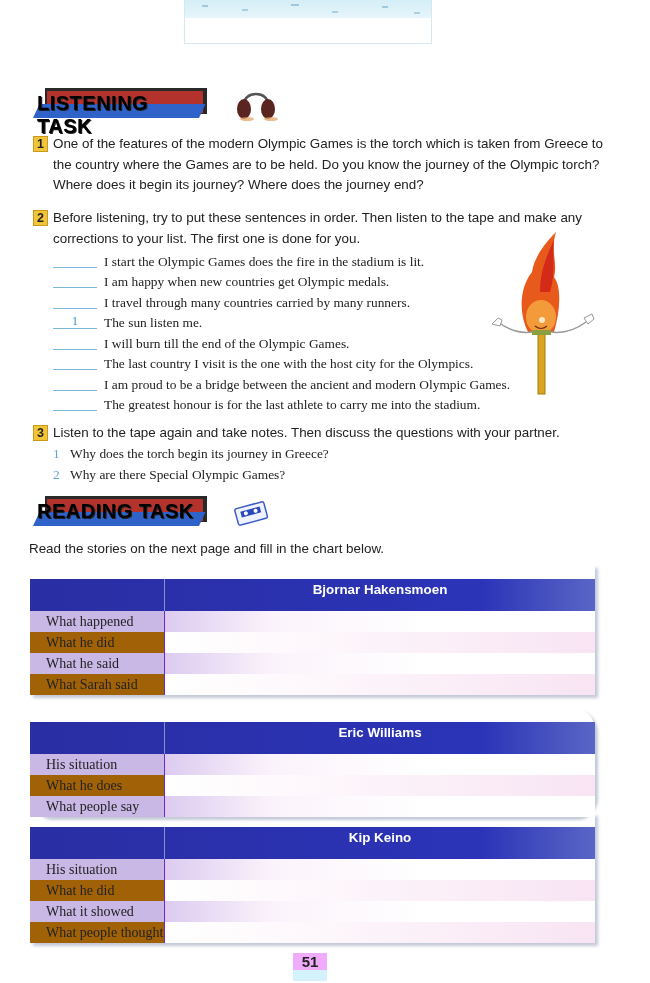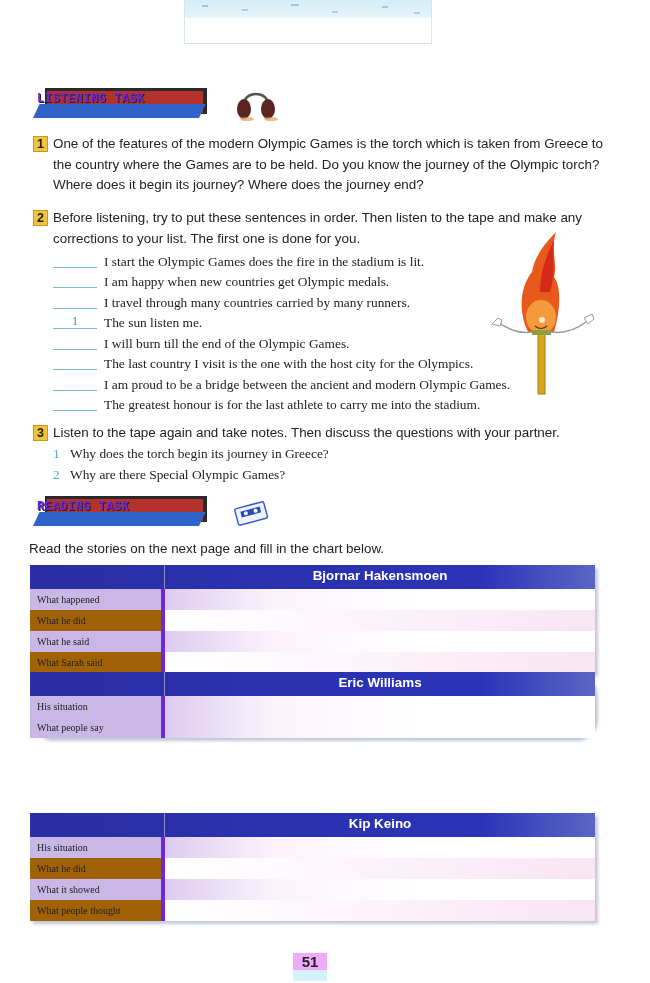--- a/index.html
+++ b/index.html
@@ -24,22 +24,22 @@
   .header-banner .unit-title {
     text-align: center; font-style: italic; font-size: 12px; color: #555;
     margin-top: 4px; letter-spacing: 0.2px;
   }
 
   .task-banner { position: absolute; left: 33px; width: 170px; height: 36px; }
   .task-banner .dark { position: absolute; left: 12px; top: 2px; width: 162px; height: 26px; background: #2a2a2a; }
   .task-banner .red { position: absolute; left: 14px; top: 5px; width: 156px; height: 22px; background: #b3322c; }
   .task-banner .blue { position: absolute; left: 0; top: 18px; width: 166px; height: 14px; background: #2f63c9; transform: skewX(-25deg); transform-origin: bottom left; }
   .task-banner .label {
-    position: absolute; left: 4px; top: 6px; font-family: Liberation Mono, monospace;
-    font-weight: bold; font-size: 12px; color: #6d28d9; letter-spacing: 0.5px;
+    position: absolute; left: 4px; top: 6px; font-family: Liberation Sans, sans-serif;
+    font-weight: bold; font-size: 20px; color: #000000; letter-spacing: 0.5px;
     text-shadow: 1px 1px 0 #222;
   }
 
   .icon-headphones { position: absolute; left: 232px; top: 84px; width: 48px; height: 40px; }
   .icon-cassette { position: absolute; left: 233px; top: 500px; width: 36px; height: 26px; }
 
   .q-block { position: absolute; left: 33px; width: 580px; font-size: 13.4px; line-height: 20.5px; color: #222; }
   .q-num {
     position: absolute; left: 0; top: 2px; width: 15px; height: 16px;
     background: #f2c43a; border: 1px solid #c99a1a; font-weight: bold; font-size: 12.5px;
@@ -57,27 +57,27 @@
 
   .torch { position: absolute; left: 488px; top: 232px; width: 110px; height: 170px; }
 
   .discuss-list { position: absolute; left: 53px; top: 444px; font-family: "Liberation Serif", serif; font-size: 13.4px; }
   .discuss-item { height: 20.5px; line-height: 20.5px; display: flex; }
   .discuss-num { width: 17px; color: #5ba5d0; }
 
   .reading-intro { position: absolute; left: 29px; top: 541px; font-size: 13.4px; color: #222; }
 
   .chart-table { position: absolute; left: 30px; width: 565px; box-shadow: 3px 3px 3px #c3c9d8; }
-  .chart-table .head { display: flex; height: 24px; background: linear-gradient(90deg, #2a2ea3, #2b34b8 80%, #5a66c5); }
+  .chart-table .head { display: flex; height: 32px; background: linear-gradient(90deg, #2a2ea3, #2b34b8 80%, #5a66c5); margin-top: 14px; }
   .chart-table .head .left { width: 135px; border-right: 1px solid #8a8ec8; }
   .chart-table .head .title { flex: 1; text-align: center; color: #fff; font-weight: bold; font-size: 13.4px; line-height: 21px; }
   .chart-row { display: flex; height: 21px; }
   .chart-row .label {
-    width: 135px; border-right: 4px solid #6d28d9; font-family: "Liberation Serif", serif; font-size: 10px;
-    line-height: 21px; padding-left: 7px; color: #222;
+    width: 135px; border-right: 1px solid #6d28d9; font-family: "Liberation Serif", serif; font-size: 14px;
+    line-height: 21px; padding-left: 16px; color: #222;
   }
   .chart-row .cell { flex: 1; }
   .chart-row.odd .label { background: #c9b7e6; }
   .chart-row.odd .cell { background: linear-gradient(90deg, #dccbf0, #fbf3fb 25%, #ffffff 60%); }
   .chart-row.even .label { background: #a16207; }
   .chart-row.even .cell { background: linear-gradient(90deg, #ffffff, #fdf6fb 40%, #f8e4f3); }
 
   .page-number {
     position: absolute; left: 293px; top: 953px; width: 34px; height: 28px; text-align: center;
   }
@@ -212,27 +212,31 @@
   <div class="chart-row odd">
     <div class="label">What he said</div>
     <div class="cell"></div>
   </div>
   <div class="chart-row even">
     <div class="label">What Sarah said</div>
     <div class="cell"></div>
   </div>
 </div>
 
-<div class="chart-table" style="top:672px;border-radius:21px;">
+<div class="chart-table" style="top:708px;border-radius:21px;">
   <div class="head">
     <div class="left"></div>
     <div class="title">Eric Williams</div>
   </div>
   <div class="chart-row odd">
     <div class="label">His situation</div>
+    <div class="cell"></div>
+  </div>
+  <div class="chart-row even">
+    <div class="label">What he does</div>
     <div class="cell"></div>
   </div>
   <div class="chart-row odd">
     <div class="label">What people say</div>
     <div class="cell"></div>
   </div>
 </div>
 
 <div class="chart-table" style="top:813px;">
   <div class="head">

